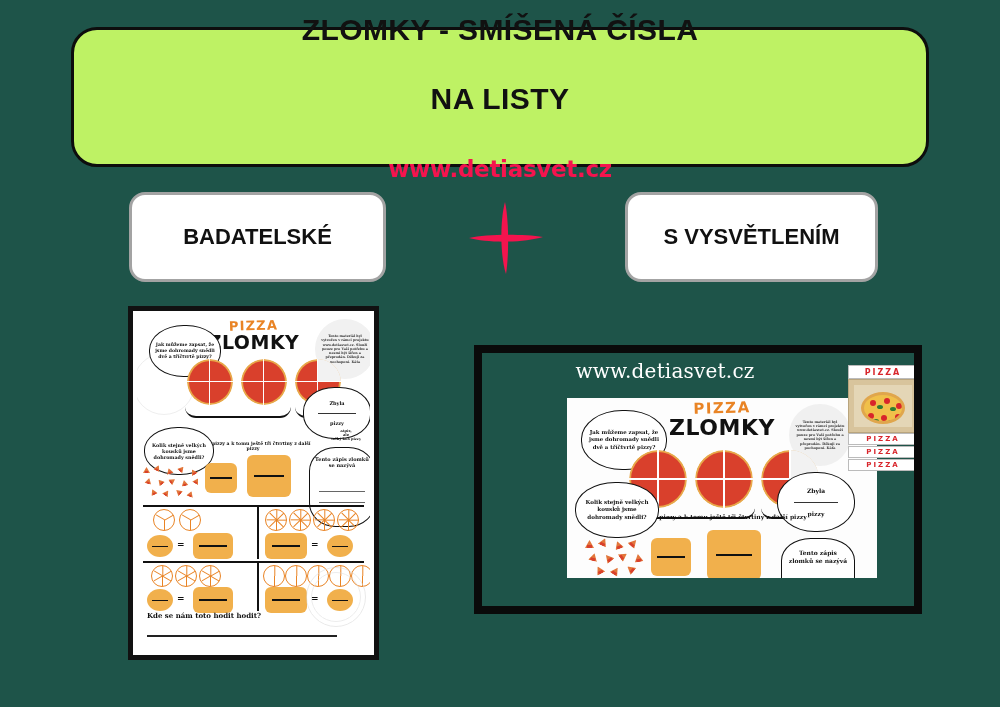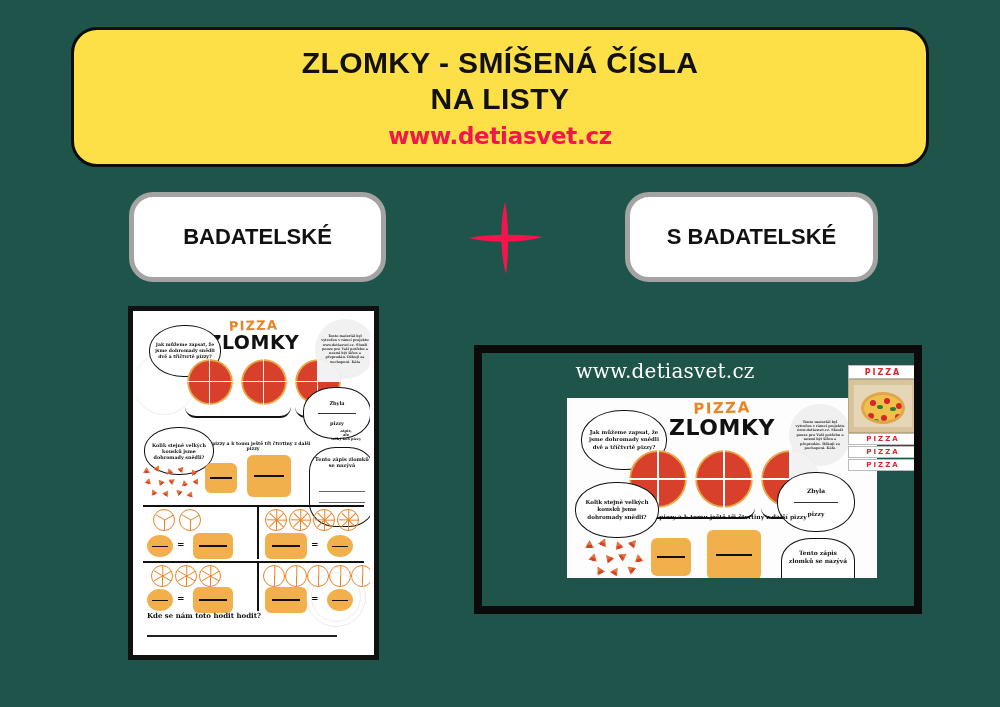--- a/index.html
+++ b/index.html
@@ -8,37 +8,37 @@
     background:#1E5449;
     font-family:"Liberation Sans", sans-serif;
     overflow:hidden;
     position:relative;
   }
   .stage{position:absolute;inset:0;}
 
   
   .title-card{
     position:absolute;left:71px;top:27px;width:858px;height:140px;
-    background:#fde047;border:3px solid #0d0d0d;border-radius:26px;
+    background:#bef264;border:3px solid #0d0d0d;border-radius:26px;
     box-sizing:border-box;
-    display:flex;flex-direction:column;align-items:center;justify-content:center;
+    display:flex;flex-direction:column;align-items:center;justify-content:center;gap:33px;
   }
   .title-line{
     font-weight:bold;font-size:30px;letter-spacing:.4px;color:#111;
     line-height:1.18;text-align:center;white-space:nowrap;
     font-stretch:condensed;
   }
   .title-url{
     margin-top:7px;font-weight:bold;font-size:23px;color:#F4144E;
     font-family:"DejaVu Sans", sans-serif;letter-spacing:-.3px;
   }
 
   
   .pill{
-    position:absolute;background:#fff;border:5px solid #a3a3a3;border-radius:24px;
+    position:absolute;background:#fff;border:3px solid #a3a3a3;border-radius:16px;
     box-sizing:border-box;display:flex;flex-direction:column;
     align-items:center;justify-content:center;
   }
   .pill-left{left:129px;top:192px;width:257px;height:90px;}
   .pill-right{right:122px;top:192px;width:253px;height:90px;}
   .pill-line{
     font-weight:bold;font-size:22px;color:#111;line-height:1.22;
     text-align:center;white-space:nowrap;
   }
 
@@ -223,21 +223,21 @@
   </div>
 
   <div class="plus-wrap">
     <svg viewBox="0 0 88 80" aria-hidden="true">
       <path d="M8 40 C 26 36, 62 36, 82 39 C 62 45, 26 45, 8 40 Z" fill="#F4144E"></path>
       <path d="M44 4 C 48 22, 48 58, 45 76 C 39 58, 39 22, 44 4 Z" fill="#F4144E"></path>
     </svg>
   </div>
 
   <div class="pill pill-right">
-    <div class="pill-line">S BADATELSKÉ</div>
+    <div class="pill-line">S VYSVĚTLENÍM</div>
   </div>
 
   <div class="worksheet">
     <div class="ws-inner">
 
       <div class="wm-left"></div>
 
       <div class="ws-title">
         <span class="pz">PIZZA</span>
         <span class="zl">ZLOMKY</span>

